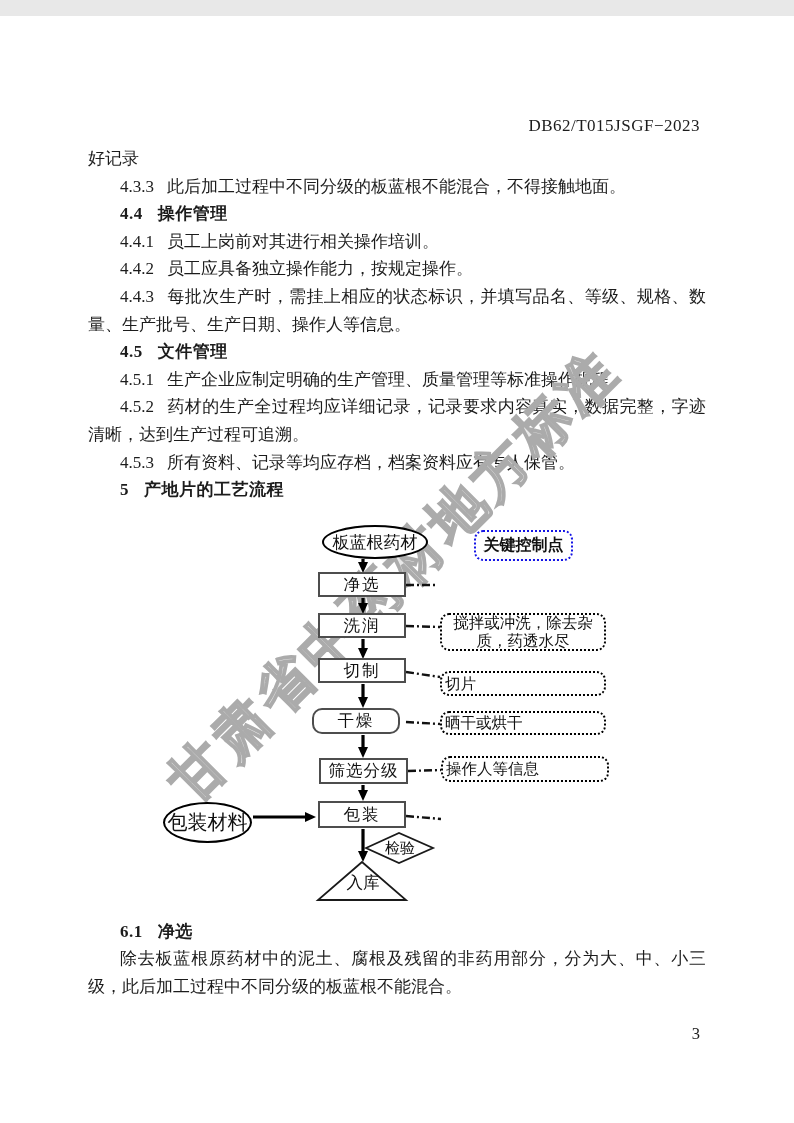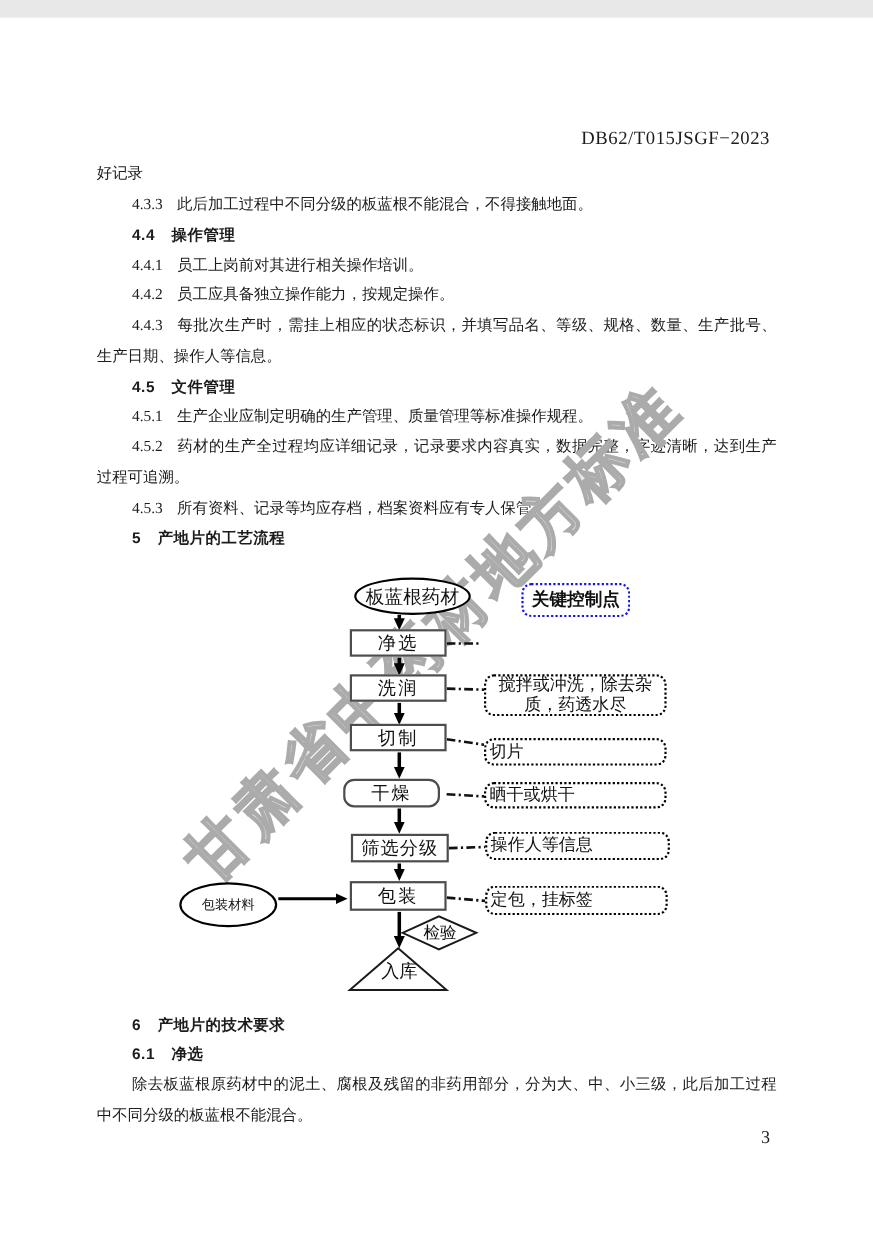--- a/index.html
+++ b/index.html
@@ -16,25 +16,25 @@
   .doc-code{
     position:absolute;top:100px;left:88px;width:612px;
     text-align:right;font-size:17px;letter-spacing:.5px;z-index:1;
   }
   .page-number{
     position:absolute;top:1008px;left:88px;width:612px;
     text-align:right;font-size:16.5px;z-index:1;
   }
   
   .content{position:absolute;top:129px;left:88px;width:618px;z-index:1;}
-  .content p{margin:0;font-size:14px;line-height:27.6px;text-align:justify;}
+  .content p{margin:0;font-size:17px;line-height:27.6px;text-align:justify;}
   p.clause,p.heading,p.indent{text-indent:32px;}
   p.clause .num{margin-right:13px;}
   p.heading{
-    font-family:Liberation Sans, sans-serif;
+    font-family:Liberation Serif, serif;
     font-weight:bold;letter-spacing:.5px;
   }
   p.heading .num{margin-right:15px;}
   .fc-spacer{height:414px;}
   
   .watermark{
     position:absolute;left:54px;top:522px;width:680px;height:76px;
     line-height:76px;text-align:center;
     font-family:"Liberation Sans", sans-serif;font-weight:bold;
     font-size:56px;letter-spacing:5px;
@@ -82,21 +82,20 @@
     <p class="heading"><span class="num">4.4</span><span>操作管理</span></p>
     <p class="clause"><span class="num">4.4.1</span><span>员工上岗前对其进行相关操作培训。</span></p>
     <p class="clause"><span class="num">4.4.2</span><span>员工应具备独立操作能力，按规定操作。</span></p>
     <p class="clause"><span class="num">4.4.3</span><span>每批次生产时，需挂上相应的状态标识，并填写品名、等级、规格、数量、生产批号、生产日期、操作人等信息。</span></p>
     <p class="heading"><span class="num">4.5</span><span>文件管理</span></p>
     <p class="clause"><span class="num">4.5.1</span><span>生产企业应制定明确的生产管理、质量管理等标准操作规程。</span></p>
     <p class="clause"><span class="num">4.5.2</span><span>药材的生产全过程均应详细记录，记录要求内容真实，数据完整，字迹清晰，达到生产过程可追溯。</span></p>
     <p class="clause"><span class="num">4.5.3</span><span>所有资料、记录等均应存档，档案资料应有专人保管。</span></p>
     <p class="heading"><span class="num">5</span><span>产地片的工艺流程</span></p>
     <div class="fc-spacer"></div>
-    <p class="heading"><span class="num">6</span><span>产地片的技术要求</span></p>
     <p class="heading"><span class="num">6.1</span><span>净选</span></p>
     <p class="indent"><span>除去板蓝根原药材中的泥土、腐根及残留的非药用部分，分为大、中、小三级，此后加工过程中不同分级的板蓝根不能混合。</span></p>
   </div>
 
   <svg class="fc-svg" width="794" height="1123" viewBox="0 0 794 1123">
     <defs>
       <marker id="ah" markerUnits="userSpaceOnUse" markerWidth="12" markerHeight="11" refX="2" refY="5" orient="auto">
         <path d="M0,0 L11,5 L0,10 z" fill="#000"></path>
       </marker>
     </defs>
@@ -130,22 +129,21 @@
   <div class="fc-node fc-step" style="left:318px;top:597px;width:88px;height:25px;">洗润</div>
   <div class="fc-node fc-step" style="left:318px;top:642px;width:88px;height:25px;">切制</div>
   <div class="fc-node fc-step" style="left:312px;top:692px;width:88px;height:26px;border-radius:10px;">干燥</div>
   <div class="fc-node fc-step wide" style="left:319px;top:742px;width:89px;height:26px;">筛选分级</div>
   <div class="fc-node fc-step" style="left:318px;top:785px;width:88px;height:27px;">包装</div>
 
   <div class="fc-node fc-ann" style="left:440px;top:597px;width:166px;height:38px;">搅拌或冲洗，除去杂质，药透水尽</div>
   <div class="fc-node fc-ann" style="left:440px;top:655px;width:166px;height:25px;">切片</div>
   <div class="fc-node fc-ann" style="left:440px;top:695px;width:166px;height:24px;">晒干或烘干</div>
   <div class="fc-node fc-ann" style="left:441px;top:740px;width:168px;height:26px;">操作人等信息</div>
-  <div class="fc-node fc-ann" style="left:441px;top:789px;width:166px;height:27px;">定包，挂标签</div>
 
-  <div class="fc-node fc-ellipse" style="left:163px;top:786px;width:89px;height:41px;font-size:12px;">包装材料</div>
+  <div class="fc-node fc-ellipse" style="left:163px;top:786px;width:89px;height:41px;font-size:20px;">包装材料</div>
 
   <div class="fc-label" style="left:372px;top:823px;width:56px;">检验</div>
   <div class="fc-label" style="left:335px;top:856px;width:56px;font-size:16.5px;">入库</div>
 
   <div class="page-number">3</div>
 
 </div>
 
 </body></html>

